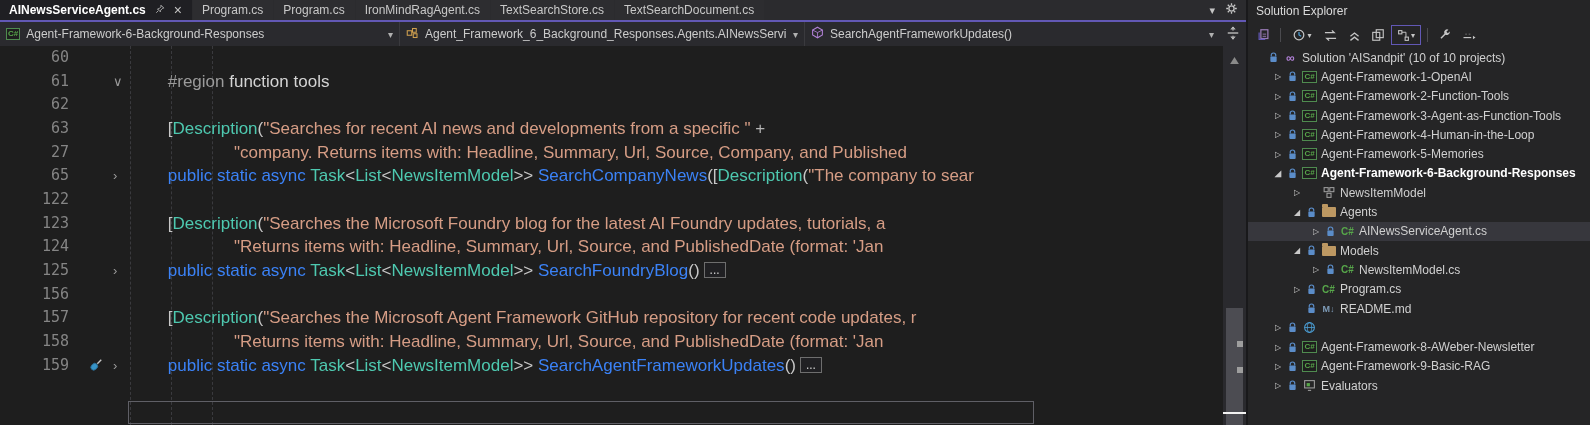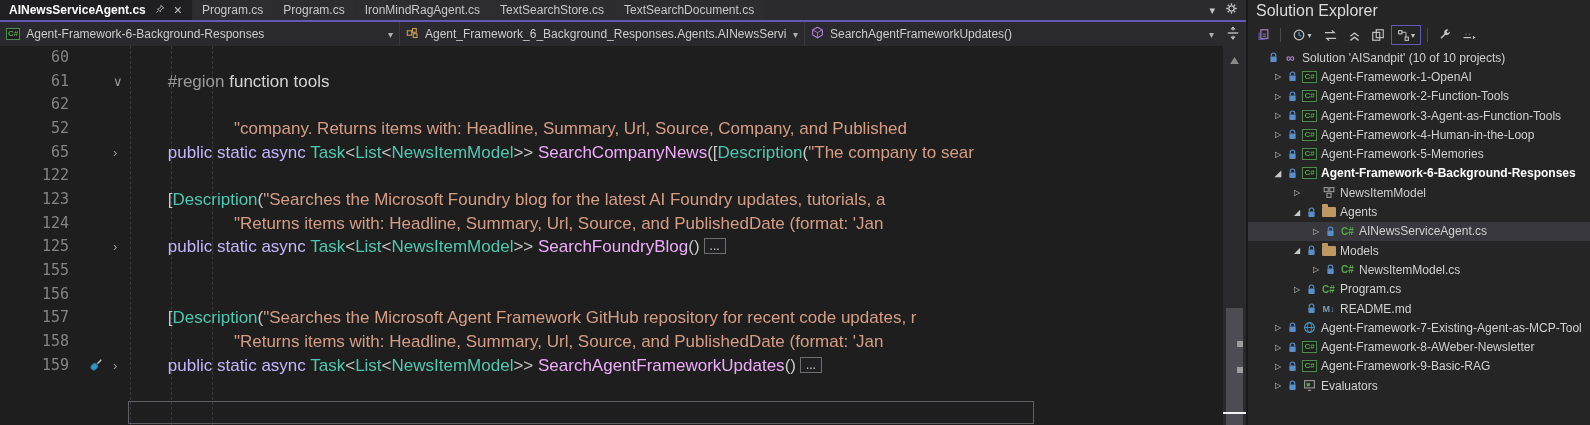--- a/index.html
+++ b/index.html
@@ -38,37 +38,37 @@
   .iguide { position:absolute; top:0; bottom:0; width:0; border-left:1px dashed #3A3A3E; }
   .cline { height:23.68px; display:flex; white-space:pre; position:relative; }
   .lnum {
     width:75px; flex:none; text-align:right; padding-right:6px;
     font-family:"DejaVu Sans Mono", monospace; font-size:15px; color:#858585; line-height:23.68px;
   }
   .glyphm { width:55px; flex:none; position:relative; }
   .fold { position:absolute; left:38px; top:0; color:#9B9B9B; font-size:13px; line-height:23.68px; }
   .qfix { position:absolute; left:14px; top:4px; }
   .ctext { font-family:Liberation Sans, sans-serif; font-size:17px; line-height:23.68px; white-space:pre; }
-  .tok-pre{color:#9B9B9B} .tok-pl{color:#D4D4D4} .tok-kw{color:#c4b5fd}
-  .tok-ty{color:#4EC9B0} .tok-me{color:#f0abfc} .tok-st{color:#D69D85}
+  .tok-pre{color:#9B9B9B} .tok-pl{color:#D4D4D4} .tok-kw{color:#3b82f6}
+  .tok-ty{color:#4EC9B0} .tok-me{color:#3b82f6} .tok-st{color:#D69D85}
   .tok-pu{color:#C8C8C8} .tok-op{color:#B4B4B4}
   .collapsed-box {
     display:inline-block; border:1px solid #6E6E6E; color:#D4D4D4; background:#202023;
     font-size:12px; line-height:14px; padding:0 5px; margin-left:4px; vertical-align:2px;
   }
   .curline-box { position:absolute; left:128px; width:906px; height:23px; border:1px solid #5F5F66; pointer-events:none; }
   
   .vscroll { width:23px; flex:none; position:relative; background:#2A2A2E; }
   .vthumb { position:absolute; left:3px; right:3px; background:#4C4C52; }
   .vmark { position:absolute; right:3px; width:6px; height:6px; background:#9E9E9E; }
   .vline { position:absolute; left:0; right:0; height:2px; background:#F2F2F2; }
   .varrow { position:absolute; left:0; right:0; top:4px; text-align:center; }
   
   .sx { width:344px; height:425px; background:#252526; border-left:2px solid #19191B; display:flex; flex-direction:column; font-size:12px; }
-  .sx-title { height:22px; line-height:22px; padding-left:8px; color:#DADADA; font-size:16px; flex:none; }
+  .sx-title { height:22px; line-height:22px; padding-left:8px; color:#DADADA; font-size:12px; flex:none; }
   .sx-toolbar { height:26px; display:flex; align-items:center; padding:0 4px; gap:2px; flex:none; }
   .sx-tool { width:22px; height:20px; display:flex; align-items:center; justify-content:center; color:#C5C5C5; position:relative; }
   .sx-tool.boxed { border:1px solid #6258B5; }
   .sx-tool .tcaret { font-size:8px; color:#C5C5C5; margin-left:1px; }
   .sx-sep { width:1px; height:14px; background:#4A4A4E; margin:0 4px; }
   .sx-search {
     margin:1px 2px 2px 2px; height:19px; background:#3A3A40; color:#8A8A8A;
     font-size:12px; line-height:19px; padding-left:6px; flex:none;
   }
   .sx-tree { flex:1; overflow:hidden; }
@@ -175,27 +175,27 @@
     </div>
 
     <div class="editor-body">
       <div class="code-region" id="code-host">
         <div class="iguide" style="left:130px;"></div>
         <div class="iguide" style="left:171px;"></div>
         <div class="iguide" style="left:212px;"></div>
       <div class="cline"><div class="lnum">60</div><div class="glyphm"></div><div class="ctext"></div></div>
           <div class="cline"><div class="lnum">61</div><div class="glyphm"><span class="fold">∨</span></div><div class="ctext"><span class="tok-pl">        </span><span class="tok-pre">#region</span><span class="tok-pl"> function tools</span></div></div>
           <div class="cline"><div class="lnum">62</div><div class="glyphm"></div><div class="ctext"></div></div>
-          <div class="cline"><div class="lnum">52</div><div class="glyphm"></div><div class="ctext"><span class="tok-pl">                      </span><span class="tok-st">"company. Returns items with: Headline, Summary, Url, Source, Company, and Published</span></div></div>
+          <div class="cline"><div class="lnum">63</div><div class="glyphm"></div><div class="ctext"><span class="tok-pl">        </span><span class="tok-pu">[</span><span class="tok-ty">Description</span><span class="tok-pu">(</span><span class="tok-st">"Searches for recent AI news and developments from a specific "</span><span class="tok-pl"> </span><span class="tok-op">+</span></div></div>
+          <div class="cline"><div class="lnum">27</div><div class="glyphm"></div><div class="ctext"><span class="tok-pl">                      </span><span class="tok-st">"company. Returns items with: Headline, Summary, Url, Source, Company, and Published</span></div></div>
           <div class="cline"><div class="lnum">65</div><div class="glyphm"><span class="fold">›</span></div><div class="ctext"><span class="tok-pl">        </span><span class="tok-kw">public</span><span class="tok-pl"> </span><span class="tok-kw">static</span><span class="tok-pl"> </span><span class="tok-kw">async</span><span class="tok-pl"> </span><span class="tok-ty">Task</span><span class="tok-pu">&lt;</span><span class="tok-ty">List</span><span class="tok-pu">&lt;</span><span class="tok-ty">NewsItemModel</span><span class="tok-pu">&gt;&gt;</span><span class="tok-pl"> </span><span class="tok-me">SearchCompanyNews</span><span class="tok-pu">([</span><span class="tok-ty">Description</span><span class="tok-pu">(</span><span class="tok-st">"The company to sear</span></div></div>
           <div class="cline"><div class="lnum">122</div><div class="glyphm"></div><div class="ctext"></div></div>
           <div class="cline"><div class="lnum">123</div><div class="glyphm"></div><div class="ctext"><span class="tok-pl">        </span><span class="tok-pu">[</span><span class="tok-ty">Description</span><span class="tok-pu">(</span><span class="tok-st">"Searches the Microsoft Foundry blog for the latest AI Foundry updates, tutorials, a</span></div></div>
           <div class="cline"><div class="lnum">124</div><div class="glyphm"></div><div class="ctext"><span class="tok-pl">                      </span><span class="tok-st">"Returns items with: Headline, Summary, Url, Source, and PublishedDate (format: 'Jan</span></div></div>
           <div class="cline"><div class="lnum">125</div><div class="glyphm"><span class="fold">›</span></div><div class="ctext"><span class="tok-pl">        </span><span class="tok-kw">public</span><span class="tok-pl"> </span><span class="tok-kw">static</span><span class="tok-pl"> </span><span class="tok-kw">async</span><span class="tok-pl"> </span><span class="tok-ty">Task</span><span class="tok-pu">&lt;</span><span class="tok-ty">List</span><span class="tok-pu">&lt;</span><span class="tok-ty">NewsItemModel</span><span class="tok-pu">&gt;&gt;</span><span class="tok-pl"> </span><span class="tok-me">SearchFoundryBlog</span><span class="tok-pu">()</span><span class="collapsed-box">...</span></div></div>
-          <div class="cline"><div class="lnum">155</div><div class="glyphm"></div><div class="ctext"></div></div>
           <div class="cline"><div class="lnum">156</div><div class="glyphm"></div><div class="ctext"></div></div>
           <div class="cline"><div class="lnum">157</div><div class="glyphm"></div><div class="ctext"><span class="tok-pl">        </span><span class="tok-pu">[</span><span class="tok-ty">Description</span><span class="tok-pu">(</span><span class="tok-st">"Searches the Microsoft Agent Framework GitHub repository for recent code updates, r</span></div></div>
           <div class="cline"><div class="lnum">158</div><div class="glyphm"></div><div class="ctext"><span class="tok-pl">                      </span><span class="tok-st">"Returns items with: Headline, Summary, Url, Source, and PublishedDate (format: 'Jan</span></div></div>
           <div class="cline"><div class="lnum">159</div><div class="glyphm"><span class="qfix"><svg width="14" height="14" viewBox="0 0 16 16">
                   <path d="M9.5 6.5L14 2" stroke="#C5C5C5" stroke-width="1.6"></path>
                   <ellipse cx="6" cy="10" rx="4.2" ry="3.4" transform="rotate(-45 6 10)" fill="#3794C8" stroke="#2A6E96"></ellipse>
                 </svg></span><span class="fold">›</span></div><div class="ctext"><span class="tok-pl">        </span><span class="tok-kw">public</span><span class="tok-pl"> </span><span class="tok-kw">static</span><span class="tok-pl"> </span><span class="tok-kw">async</span><span class="tok-pl"> </span><span class="tok-ty">Task</span><span class="tok-pu">&lt;</span><span class="tok-ty">List</span><span class="tok-pu">&lt;</span><span class="tok-ty">NewsItemModel</span><span class="tok-pu">&gt;&gt;</span><span class="tok-pl"> </span><span class="tok-me">SearchAgentFrameworkUpdates</span><span class="tok-pu">()</span><span class="collapsed-box">...</span></div></div>
           <div class="curline-box" style="top: 355.2px;"></div>
         </div>
       <div class="vscroll">
@@ -458,21 +458,20 @@
               <rect x="1.5" y="5" width="7" height="6" rx="1" fill="#5B8DC9"></rect>
             </svg>
           </span>
           <span class="ticon">
             <svg width="13" height="13" viewBox="0 0 16 16">
               <circle cx="8" cy="8" r="6" fill="none" stroke="#4B9FD6" stroke-width="1.3"></circle>
               <ellipse cx="8" cy="8" rx="2.7" ry="6" fill="none" stroke="#4B9FD6" stroke-width="1"></ellipse>
               <path d="M2 8h12" stroke="#4B9FD6" stroke-width="1"></path>
             </svg>
           </span>
-          <span class="tlabel">Agent-Framework-7-Existing-Agent-as-MCP-Tool</span>
         </div>
         <div class="trow" style="padding-left: 23px;">
           <span class="texp">▷</span>
           <span class="tlock">
             <svg width="9" height="11" viewBox="0 0 10 12">
               <path d="M2.5 5V3.5a2.5 2.5 0 015 0V5" fill="none" stroke="#5B8DC9" stroke-width="1.3"></path>
               <rect x="1.5" y="5" width="7" height="6" rx="1" fill="#5B8DC9"></rect>
             </svg>
           </span>
           <span class="ticon">

